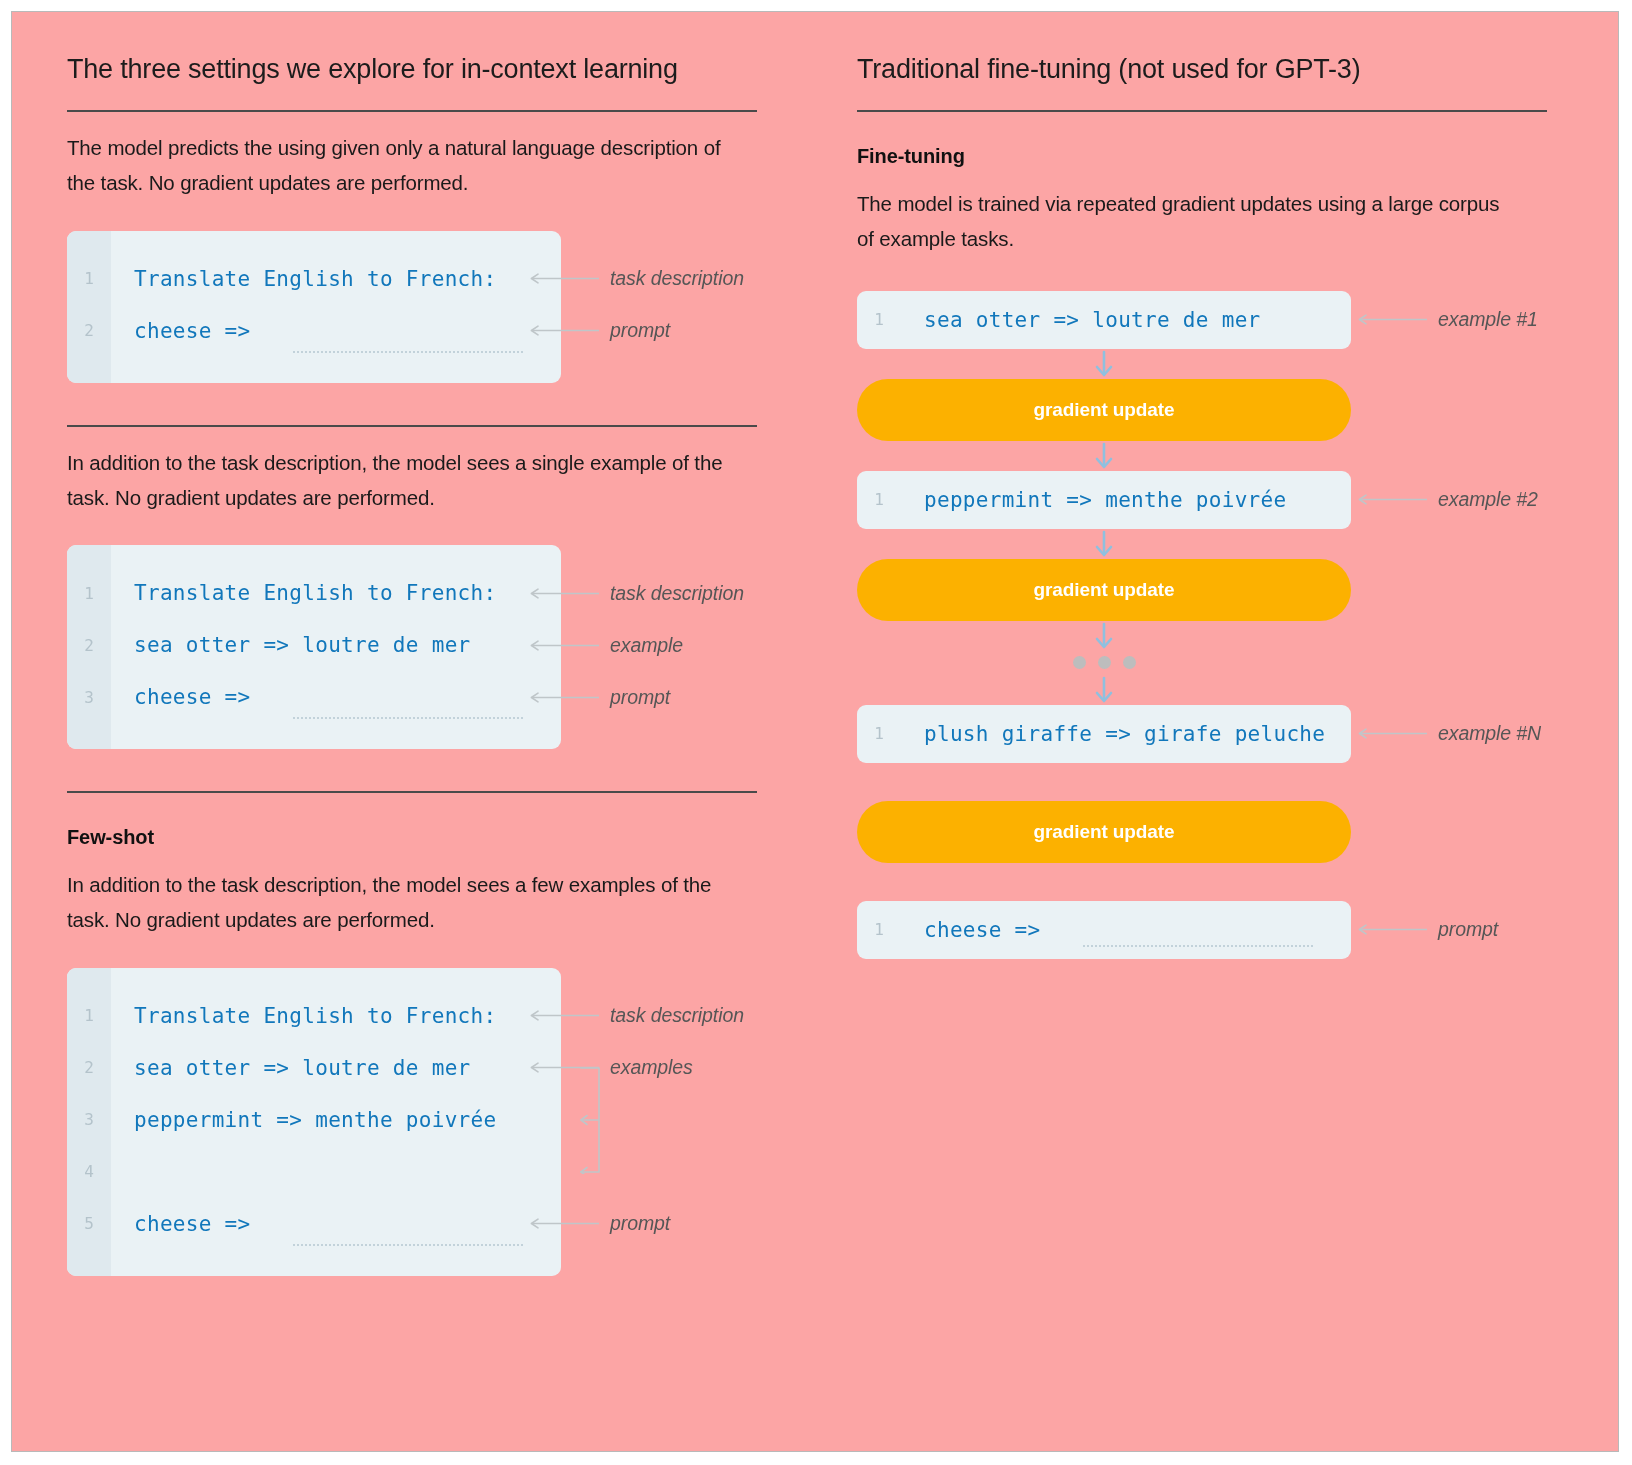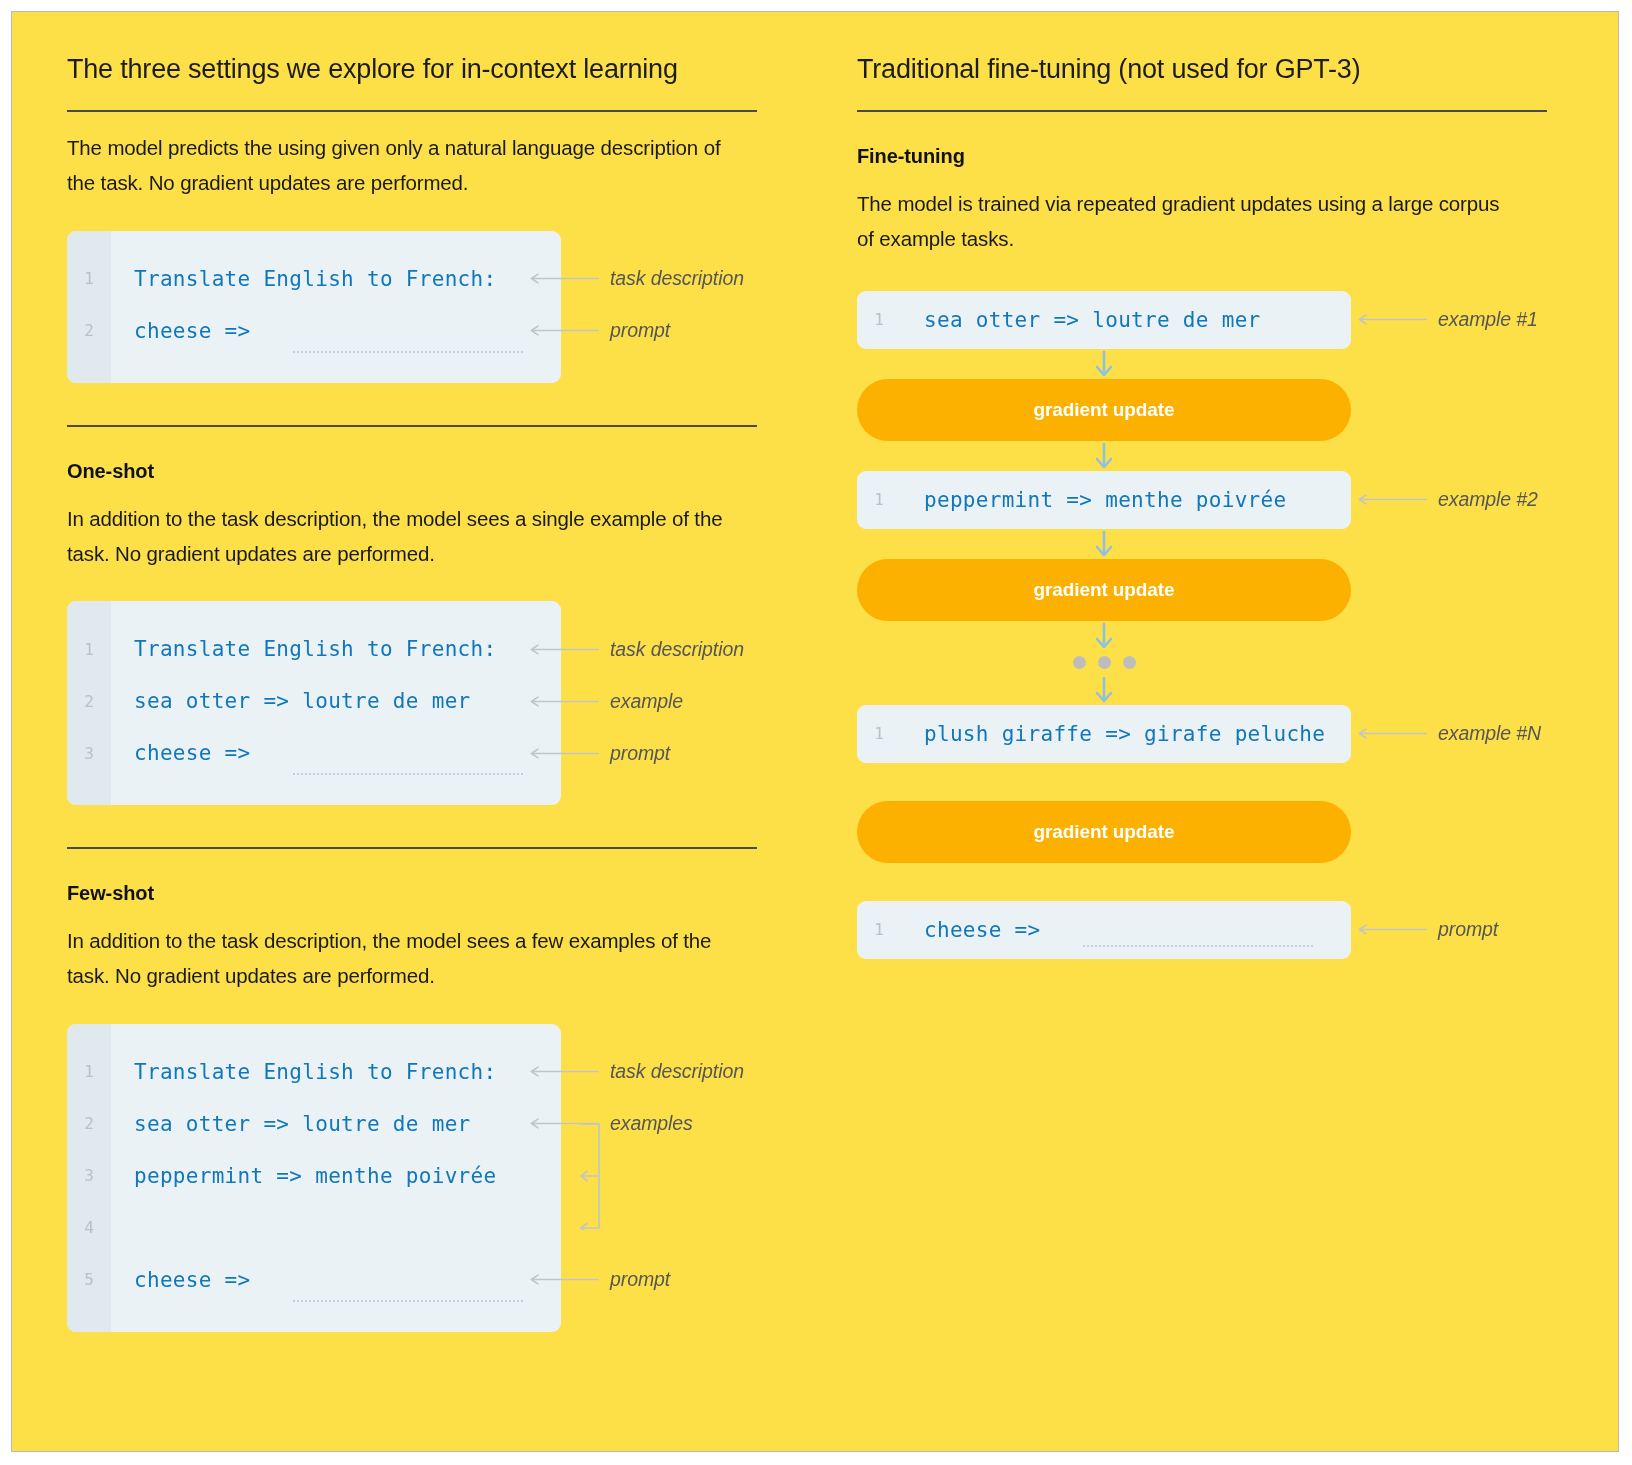--- a/index.html
+++ b/index.html
@@ -15,21 +15,21 @@
     overflow: hidden;
   }
   .figure-frame {
     position: absolute;
     left: 11px;
     top: 11px;
     width: 1608px;
     height: 1441px;
     border: 1px solid #b9b9b9;
     box-sizing: border-box;
-    background: #fde047;
+    background: #fca5a5;
   }
   .columns {
     position: absolute;
     left: 0; top: 0;
     width: 100%;
     height: 100%;
   }
   .column {
     position: absolute;
     top: 30px;
@@ -243,21 +243,20 @@
                 <svg class="annot-arrow" viewBox="0 0 72 11">
                   <path d="M3 5.5 H70" stroke="#bfc6c9" stroke-width="1.6" fill="none"></path>
                   <path d="M9 1.2 L2.4 5.5 L9 9.8" stroke="#bfc6c9" stroke-width="1.6" fill="none" stroke-linecap="round" stroke-linejoin="round"></path>
                 </svg>
                 <span class="annot-label">prompt</span>
               </div>
             </div>
           </div>
           <div class="section">
             <div class="section-rule"></div>
-            <h2 class="section-heading">One-shot</h2>
             <p class="section-desc">In addition to the task description, the model sees a single example of the task. No gradient updates are performed.</p>
             <div class="code-block">
               <div class="gutter-bg"></div>
               <div class="code-rows">
                 <div class="code-row">
                   <span class="ln">1</span>
                   <span class="code-text">Translate English to French:</span>
                 </div>
                 <div class="code-row">
                   <span class="ln">2</span>

